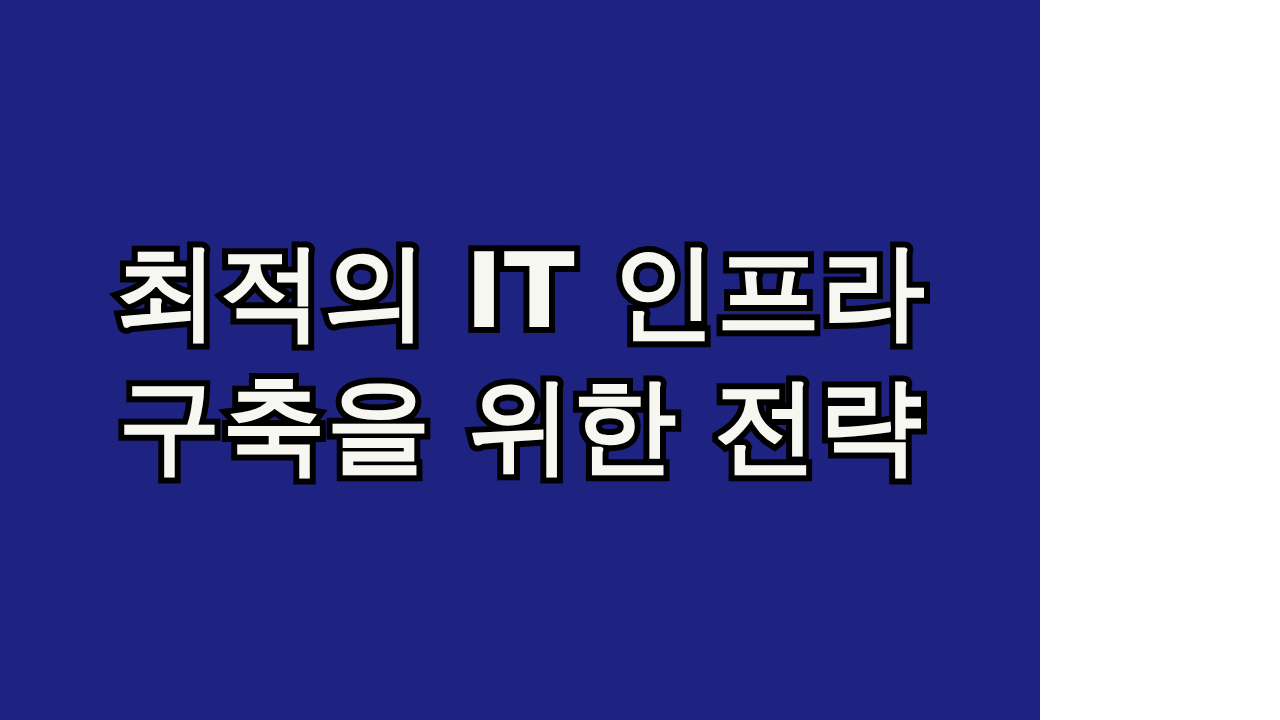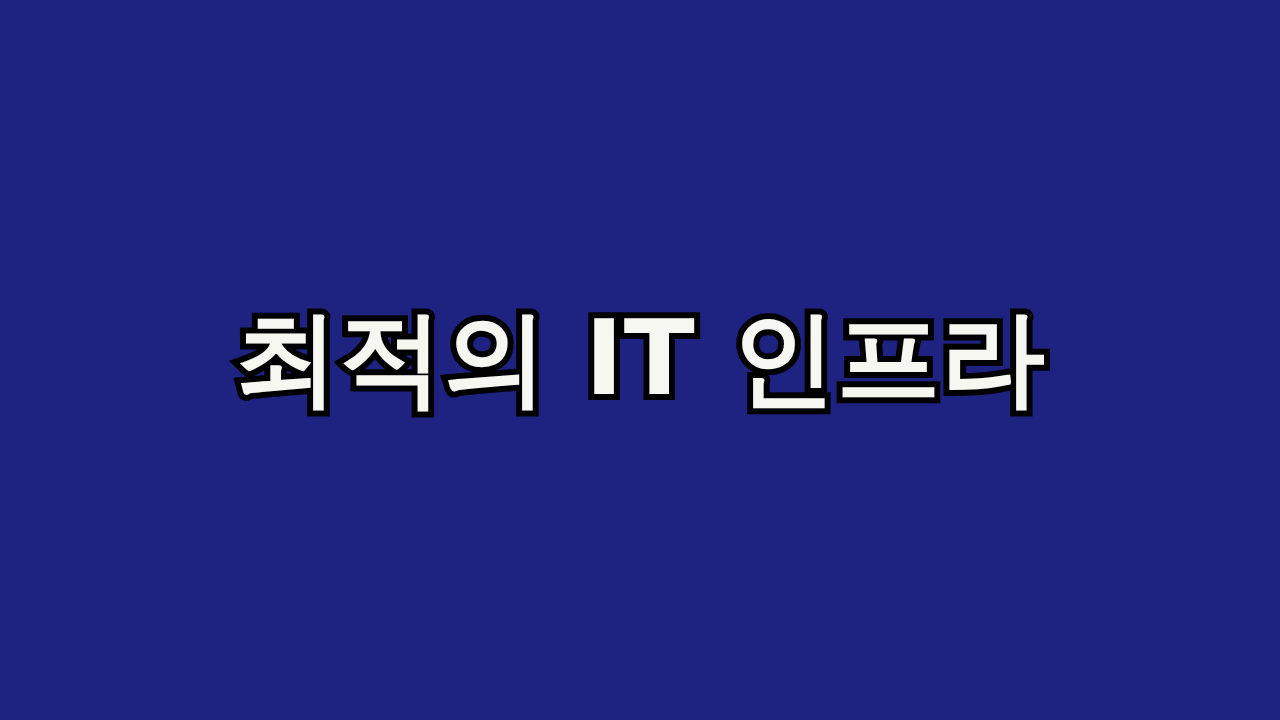--- a/index.html
+++ b/index.html
@@ -9,21 +9,21 @@
 
   body {
     width: 1280px;
     height: 720px;
     overflow: hidden;
     font-family: "Liberation Sans", "DejaVu Sans", sans-serif;
   }
 
   #title-card {
     position: relative;
-    width: 1280px;
+    width: 1040px;
     height: 720px;
     background: #1e2280;
     display: flex;
     align-items: center;
     justify-content: center;
     box-sizing: border-box;
   }
 
   #headline {
     display: flex;
@@ -66,16 +66,17 @@
 </style>
 </head>
 <body>
 
 <div id="title-card">
 
   <div id="headline">
 
     <div class="headline-line">최적의 IT 인프라</div>
 
+    <div class="headline-line">구축을 위한 전략</div>
 
   </div>
 
 </div>
 
 </body></html>

